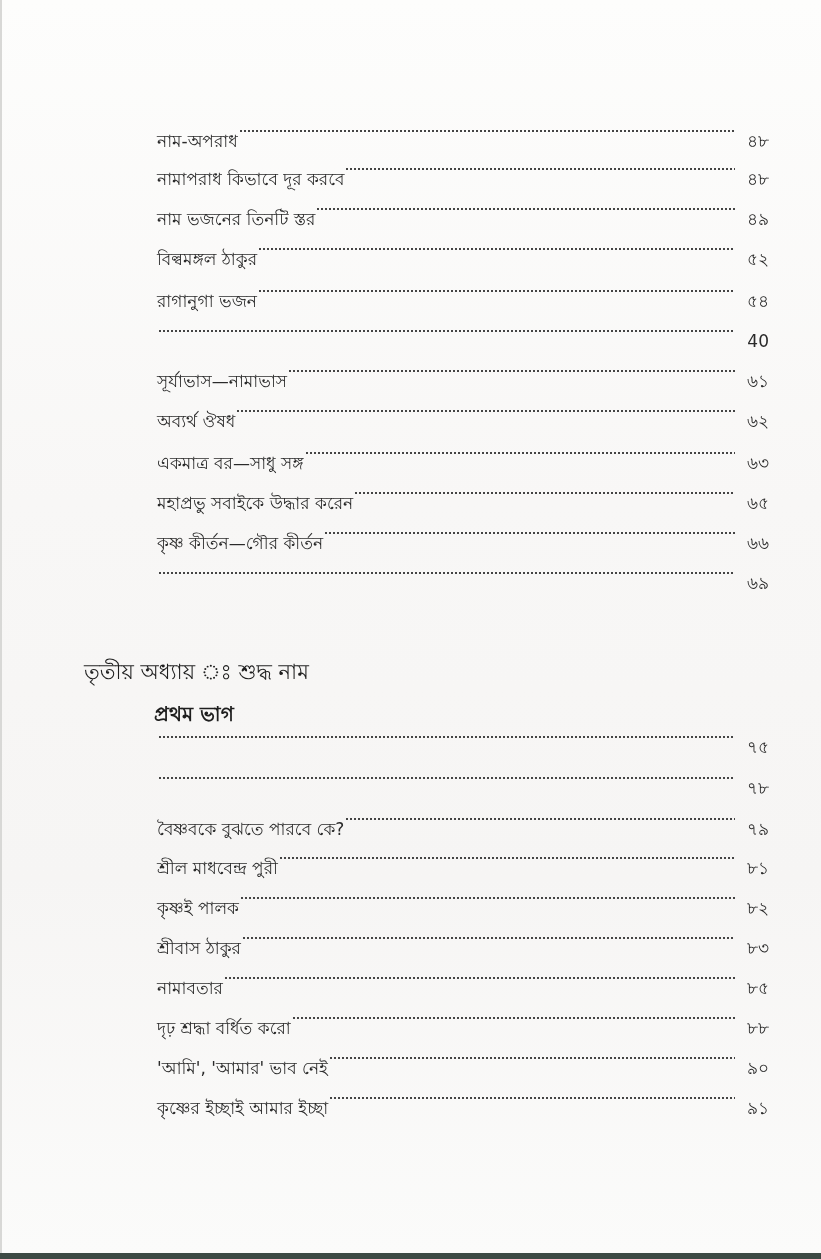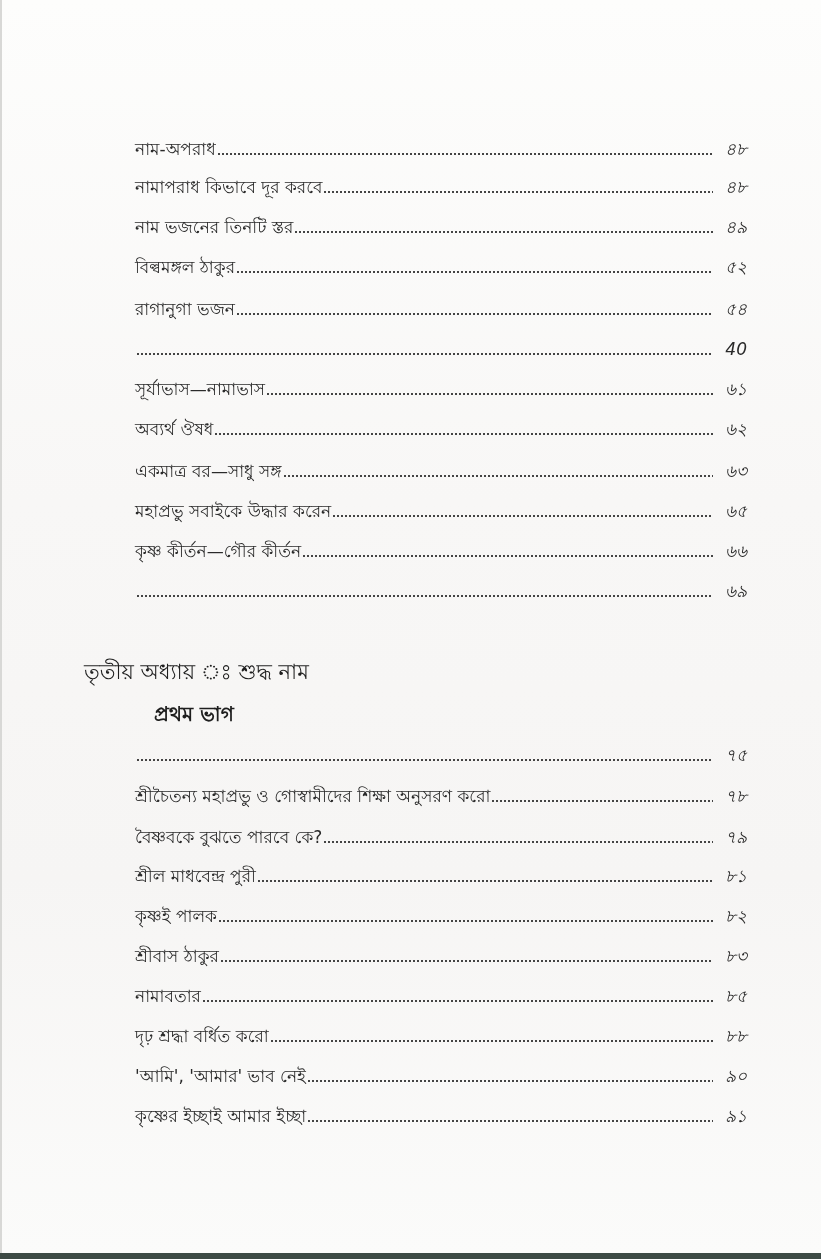--- a/index.html
+++ b/index.html
@@ -14,30 +14,30 @@
       position: absolute; left: 0; top: 0; width: 821px; height: 1253px;
       background: linear-gradient(180deg, #fdfdfc 0%, #f8f7f6 40%, #f6f5f4 70%, #fbfbfa 100%);
       border-left: 2px solid #d8d8d6;
     }
     .bottom-edge {
       position: absolute; left: 0; bottom: 0; width: 821px; height: 6px;
       background: #3d4a44;
     }
     .toc { position: absolute; left: 0; top: 0; width: 821px; }
     .entry {
-      position: absolute; left: 133px; width: 612px; height: 30px;
-      display: flex; align-items: flex-end; font-size: 17px; line-height: 22px;
+      position: absolute; left: 155px; width: 612px; height: 30px;
+      display: flex; align-items: flex-start; font-size: 17px; line-height: 22px;
     }
     .entry .title { white-space: nowrap; flex: 0 0 auto; }
     .entry .leader {
       flex: 1 1 auto; margin: 0 6px 5px 1px; height: 2px;
       background-image: radial-gradient(circle, #444 0.8px, transparent 1px);
       background-size: 4px 2px; background-repeat: repeat-x;
     }
-    .entry .page-num { flex: 0 0 auto; white-space: nowrap; min-width: 28px; text-align: right; font-style: italic; }
+    .entry .page-num { flex: 0 0 auto; white-space: nowrap; min-width: 28px; text-align: right; }
     .chapter-heading {
       position: absolute; left: 82px; top: 656px; font-size: 21px; font-weight: normal; color: #1e1e1e;
     }
     .part-heading {
       position: absolute; left: 110px; top: 699px; font-size: 20px; font-weight: bold; color: #1e1e1e; margin-left: 42px;
     }
   </style>
 </head>
 <body>
 
@@ -104,21 +104,20 @@
     </div>
 
     <div class="chapter-heading">তৃতীয় অধ্যায় ঃ শুদ্ধ নাম</div>
     <div class="part-heading">প্রথম ভাগ</div>
 
     <div class="entry" style="top:736px">
       <span class="leader"></span>
       <span class="page-num">৭৫</span>
     </div>
     <div class="entry" style="top:777px">
-      <span class="title">শ্রীচৈতন্য মহাপ্রভু ও গোস্বামীদের শিক্ষা অনুসরণ করো</span>
       <span class="leader"></span>
       <span class="page-num">৭৮</span>
     </div>
     <div class="entry" style="top:818px">
       <span class="title">বৈষ্ণবকে বুঝতে পারবে কে?</span>
       <span class="leader"></span>
       <span class="page-num">৭৯</span>
     </div>
     <div class="entry" style="top:857px">
       <span class="title">শ্রীল মাধবেন্দ্র পুরী</span>

